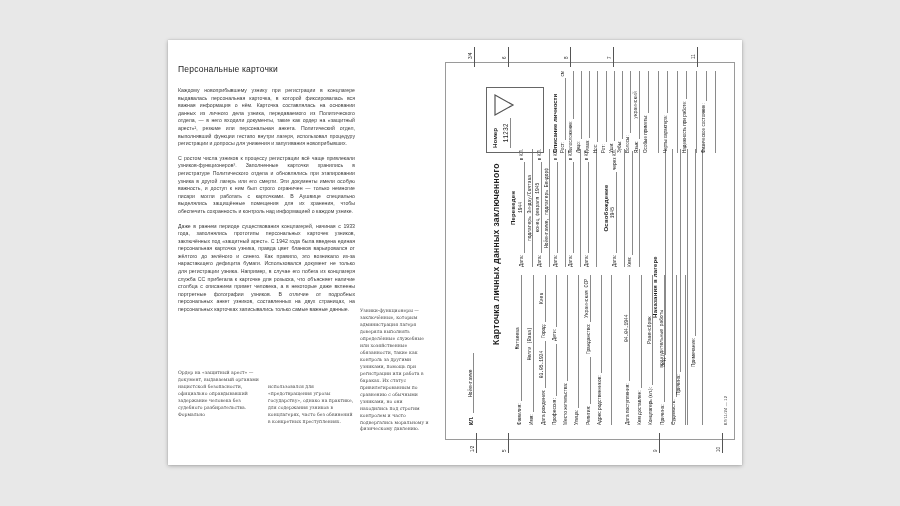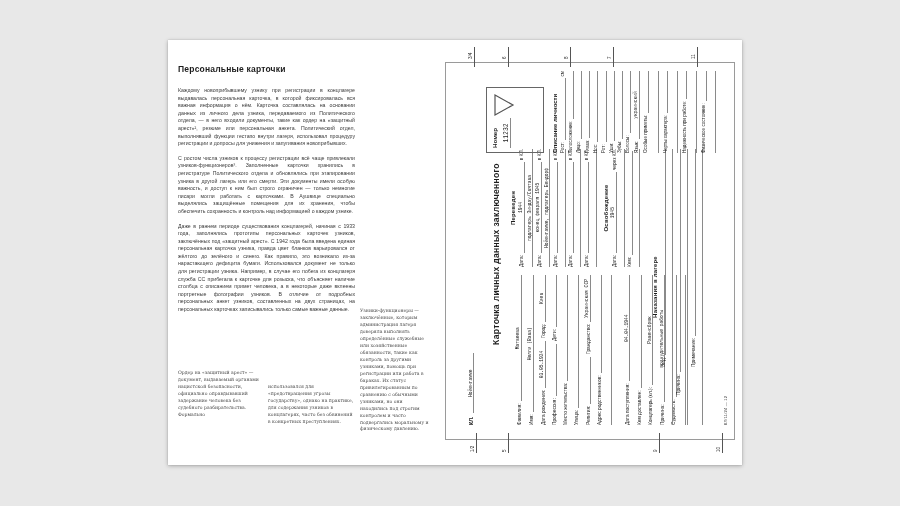--- a/index.html
+++ b/index.html
@@ -4,21 +4,21 @@
 <style>
   * { margin:0; padding:0; box-sizing:border-box; }
   html,body { width:900px; height:506px; overflow:hidden; }
   body { background:#e8e8e8; font-family:"Liberation Sans", sans-serif; position:relative; }
 
   .page { position:absolute; left:168px; top:40px; width:574px; height:425px;
           background:#fff; box-shadow:0 1px 4px rgba(0,0,0,.28), 0 0 1px rgba(0,0,0,.2); }
 
   
   .article { position:absolute; left:10px; top:24px; width:177px; color:#2b2b2b; }
-  .article h1 { font-size:8.5px; font-weight:bold; letter-spacing:.2px; margin-bottom:13px; color:#1c1c1c; }
+  .article h1 { font-size:8.5px; font-weight:normal; letter-spacing:.2px; margin-bottom:13px; color:#1c1c1c; }
   .article p { font-size:5.2px; line-height:1.46; text-align:justify; margin-bottom:7px; color:#3a3a3a; }
 
   .margin-note { position:absolute; left:192px; top:268px; width:72px;
                  font-family:"DejaVu Serif", serif; font-size:4.6px; line-height:1.52;
                  color:#4a4a4a; text-align:left; }
   .footnote { position:absolute; width:88px; font-family:"DejaVu Serif", serif;
               font-size:4.6px; line-height:1.52; color:#4a4a4a; }
   .fn1 { left:10px; top:330px; }
   .fn2 { left:100px; top:344px; }
 

